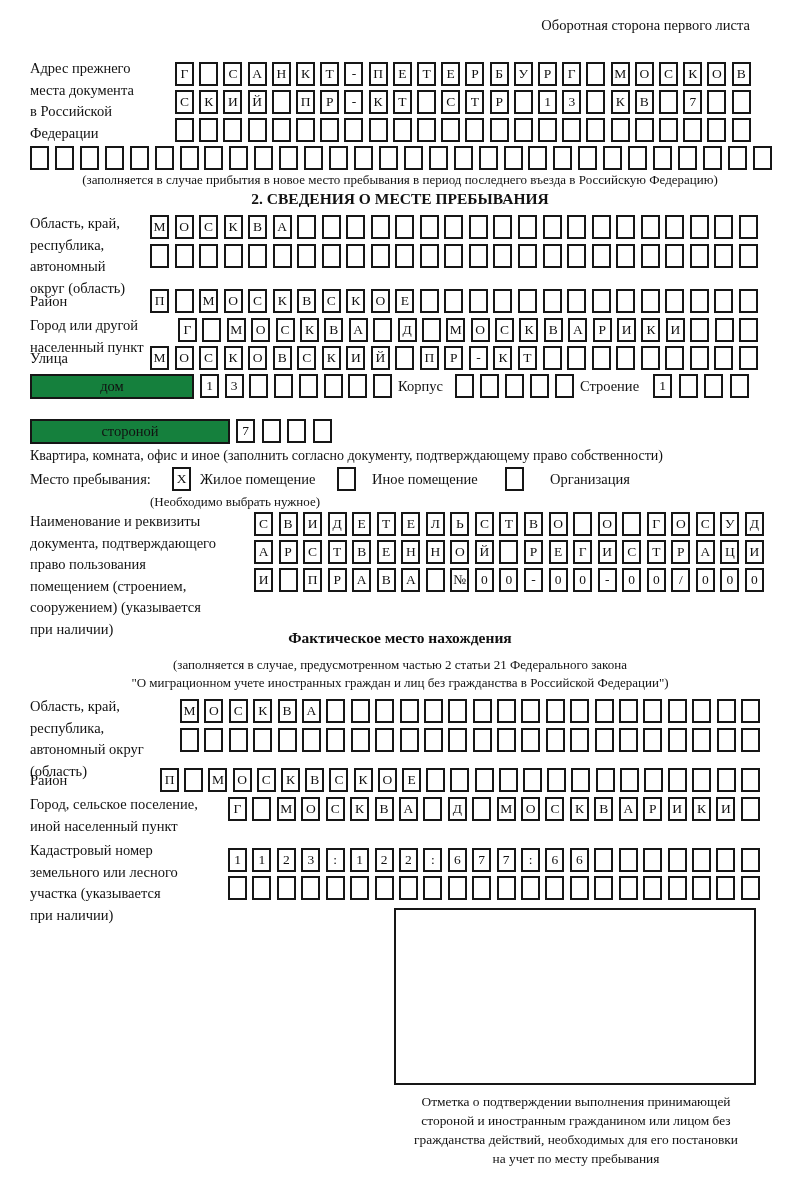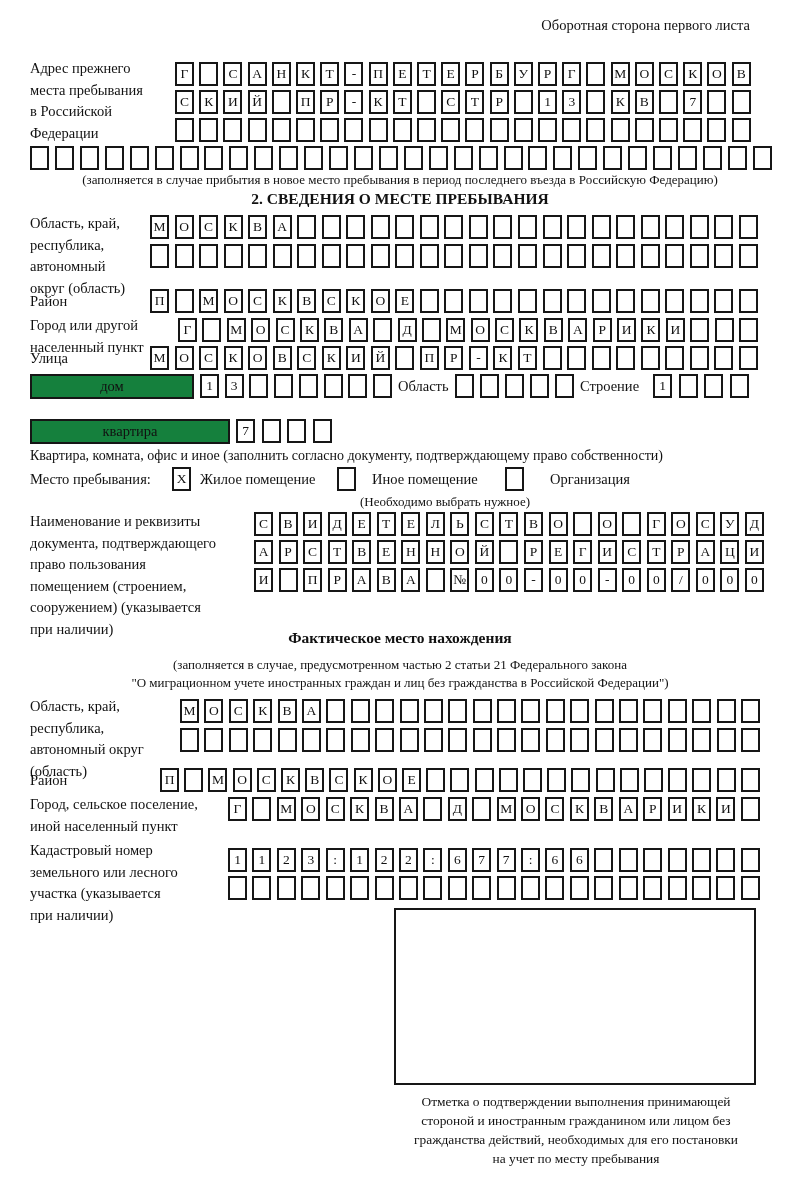--- a/index.html
+++ b/index.html
@@ -29,21 +29,21 @@
   .pre{white-space:pre-line;font-family:Liberation Serif, serif;}
 </style>
 </head>
 <body>
 
 <div id="sheet">
 
   <div class="cap" style="top:17px;left:430px;width:320px;text-align:right;font-size:14.5px">Оборотная сторона первого листа</div>
 
   <div class="lbl" style="left:30px;top:58px;width:150px">Адрес прежнего
-места пребывания
+места документа
 в Российской
 Федерации</div>
   <div class="cellrow" style="left:175px;top:62px;width:576px">
       <span class="cell">Г</span>
       <span class="cell"></span>
       <span class="cell">С</span>
       <span class="cell">А</span>
       <span class="cell">Н</span>
       <span class="cell">К</span>
       <span class="cell">Т</span>
@@ -303,53 +303,53 @@
   <div class="cellrow" style="left:200px;top:374px;width:192px">
       <span class="cell">1</span>
       <span class="cell">3</span>
       <span class="cell"></span>
       <span class="cell"></span>
       <span class="cell"></span>
       <span class="cell"></span>
       <span class="cell"></span>
       <span class="cell"></span>
     </div>
-  <div class="lbl" style="left:398px;top:376px">Область</div>
+  <div class="lbl" style="left:398px;top:376px">Корпус</div>
   <div class="cellrow" style="left:455px;top:374px;width:119px">
       <span class="cell"></span>
       <span class="cell"></span>
       <span class="cell"></span>
       <span class="cell"></span>
       <span class="cell"></span>
     </div>
   <div class="lbl" style="left:580px;top:376px">Строение</div>
   <div class="cellrow" style="left:653px;top:374px;width:96px">
       <span class="cell">1</span>
       <span class="cell"></span>
       <span class="cell"></span>
       <span class="cell"></span>
     </div>
 
-  <div class="wbox" style="left:30px;top:419px;width:200px">квартира</div>
+  <div class="wbox" style="left:30px;top:419px;width:200px">стороной</div>
   <div class="cellrow" style="left:236px;top:419px;width:96px">
       <span class="cell">7</span>
       <span class="cell"></span>
       <span class="cell"></span>
       <span class="cell"></span>
     </div>
   <div class="cap" style="left:30px;top:447px;font-size:14px">Квартира, комната, офис и иное (заполнить согласно документу, подтверждающему право собственности)</div>
 
   <div class="lbl" style="left:30px;top:469px">Место пребывания:</div>
   <div class="checkbox" style="left:172px;top:467px">X</div>
   <div class="lbl" style="left:200px;top:469px">Жилое помещение</div>
   <div class="checkbox" style="left:337px;top:467px"></div>
   <div class="lbl" style="left:372px;top:469px">Иное помещение</div>
   <div class="checkbox" style="left:505px;top:467px"></div>
   <div class="lbl" style="left:550px;top:469px">Организация</div>
-  <div class="cap" style="left:150px;top:493px;width:380px;text-align:right">(Необходимо выбрать нужное)</div>
+  <div class="cap" style="left:150px;top:493px;width:380px;text-align:left">(Необходимо выбрать нужное)</div>
 
   <div class="lbl" style="left:30px;top:511px;width:222px">Наименование и реквизиты
 документа, подтверждающего
 право пользования
 помещением (строением,
 сооружением) (указывается
 при наличии)</div>
   <div class="cellrow" style="left:254px;top:512px;width:510px">
       <span class="cell">С</span>
       <span class="cell">В</span>

